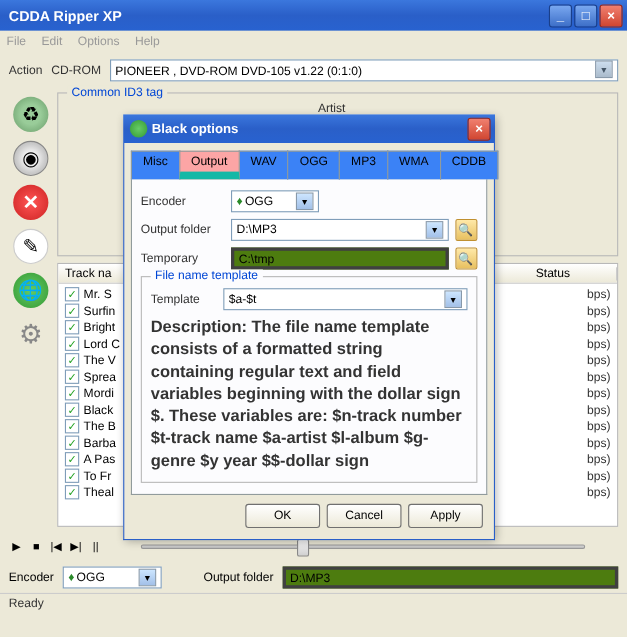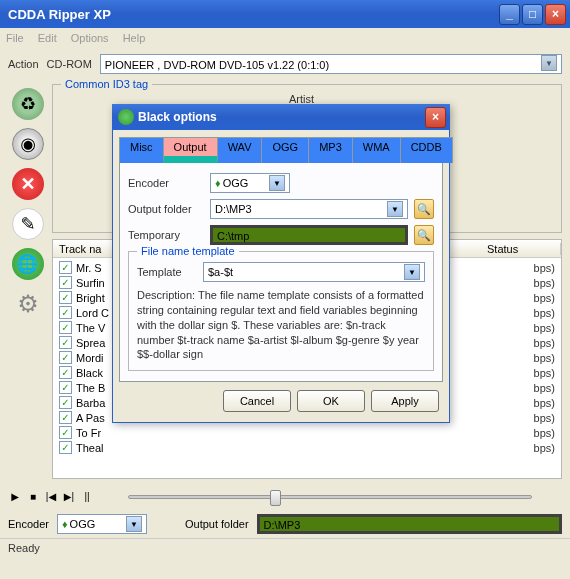--- a/index.html
+++ b/index.html
@@ -67,21 +67,21 @@
 .tab-panel { border: 1px solid #919b9c; border-top: none; padding: 10px 8px; background: #fcfcfe; }
 
 .frow { display: flex; align-items: center; gap: 6px; margin-bottom: 6px; }
 .frow .flbl { width: 76px; color: #333; text-align: left; }
 .sel { background: white; border: 1px solid #7f9db9; padding: 2px 4px; height: 20px; display: flex; align-items: center; justify-content: space-between; gap: 6px; }
 .sel .arrow { width: 16px; height: 16px; background: linear-gradient(to bottom, #cde6ff, #a2c0e8); border: 1px solid #89a; display: flex; align-items: center; justify-content: center; font-size: 8px; }
 .browse-icon { width: 20px; height: 20px; background: linear-gradient(to bottom, #ffe9a8, #e8c060); border: 1px solid #c09030; border-radius: 2px; display: flex; align-items: center; justify-content: center; font-size: 11px; }
 
 .fieldset { border: 1px solid #b8b8b8; padding: 10px 8px 8px; margin-top: 6px; position: relative; }
 .fieldset .legend { position: absolute; top: -7px; left: 8px; background: #fcfcfe; padding: 0 4px; color: #0046d5; }
-.desc { color: #333; font-size: 11px; line-height: 1.35; margin-top: 6px; }
+.desc { color: #333; font-size: 15px; line-height: 1.35; margin-top: 6px; font-weight: bold; }
 
 .dlg-buttons { display: flex; justify-content: flex-end; gap: 6px; padding: 8px 4px 4px; }
 .btn { min-width: 68px; height: 22px; background: linear-gradient(to bottom, #fff, #ece9d8); border: 1px solid #707070; border-radius: 3px; display: flex; align-items: center; justify-content: center; cursor: pointer; font-size: 11px; }
 
 .ogg-icon { color: #2a8a2a; font-size: 11px; margin-right: 2px; }
 </style>
 </head>
 <body>
 
 <div class="titlebar">
@@ -297,18 +297,18 @@
           <div class="sel" style="flex:1">
             <span>$a-$t</span>
             <span class="arrow">▼</span>
           </div>
         </div>
         <div class="desc" id="desc-text">Description: The file name template consists of a formatted string containing regular text and field variables beginning with the dollar sign $. These variables are:
 $n-track number $t-track name $a-artist $l-album $g-genre $y year $$-dollar sign</div>
       </div>
     </div>
     <div class="dlg-buttons">
+      <div class="btn">OK</div>
       <div class="btn">Cancel</div>
-      <div class="btn">OK</div>
       <div class="btn">Apply</div>
     </div>
   </div>
 </div>
 
 </body></html>

